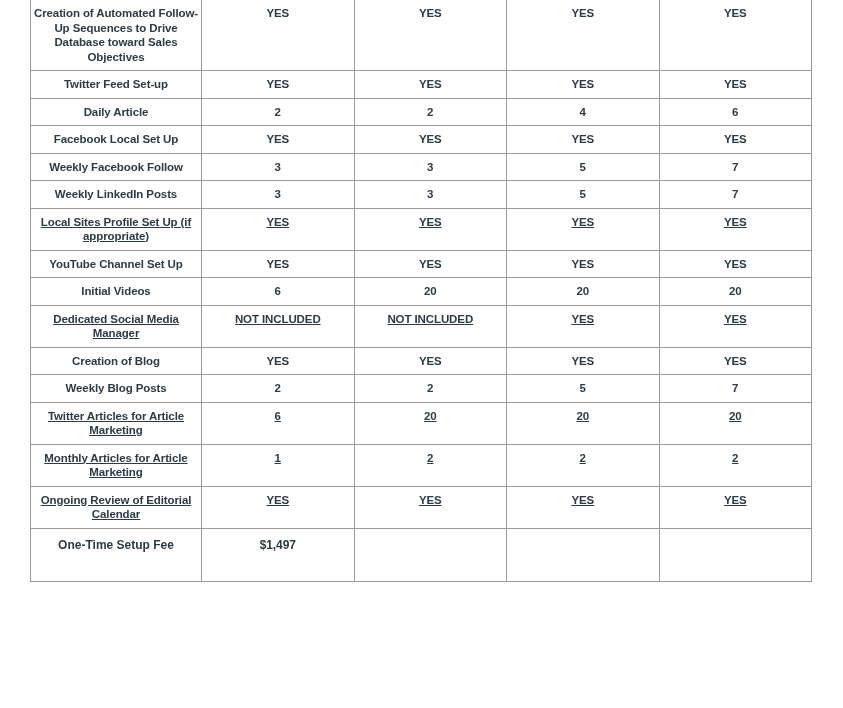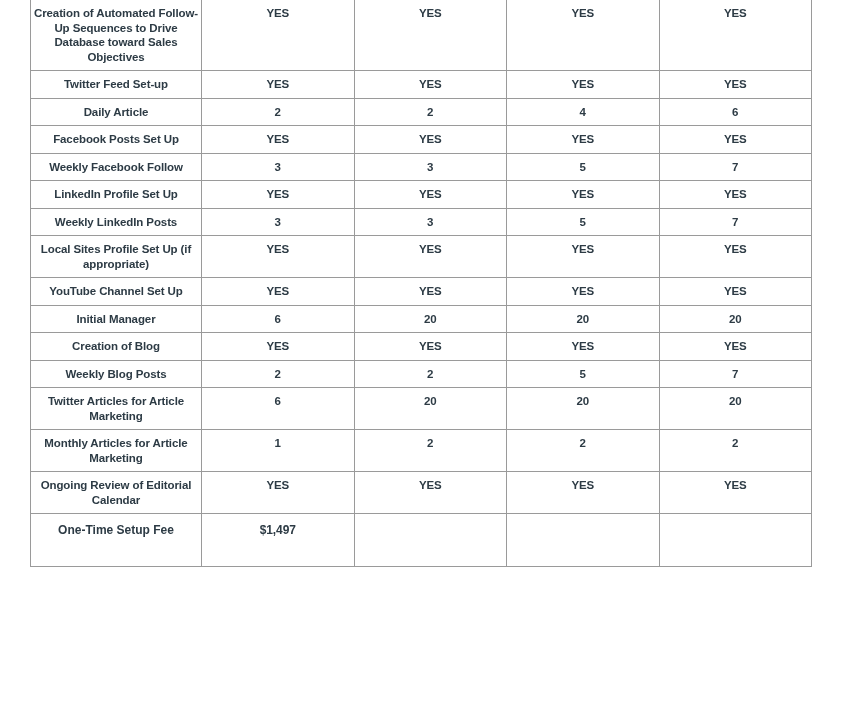--- a/index.html
+++ b/index.html
@@ -49,21 +49,21 @@
     line-height: 14.5px;
   }
 
   td.val {
     text-align: center;
     line-height: 14.5px;
   }
 
   
   tr.r1 td { height: 13px; }
-  tr.r2 td { height: 28px; }
+  tr.r2 td { height: 28px; text-decoration: underline; }
   tr.r4 td { height: 57px; }
 
   
   tr.price td {
     height: 37px;
     padding-top: 9px;
     font-size: 12px;
   }
   tr.price td.feature { font-size: 12px; letter-spacing: 0px; }
 
@@ -100,41 +100,34 @@
           <td class="val">YES</td>
         </tr>
         <tr class="r1">
           <td class="feature">Daily Article</td>
           <td class="val">2</td>
           <td class="val">2</td>
           <td class="val">4</td>
           <td class="val">6</td>
         </tr>
         <tr class="r1">
-          <td class="feature">Facebook Posts Set Up</td>
+          <td class="feature">Facebook Local Set Up</td>
           <td class="val">YES</td>
           <td class="val">YES</td>
           <td class="val">YES</td>
           <td class="val">YES</td>
         </tr>
         <tr class="r1">
           <td class="feature">Weekly Facebook Follow</td>
           <td class="val">3</td>
           <td class="val">3</td>
           <td class="val">5</td>
           <td class="val">7</td>
         </tr>
         <tr class="r1">
-          <td class="feature">LinkedIn Profile Set Up</td>
-          <td class="val">YES</td>
-          <td class="val">YES</td>
-          <td class="val">YES</td>
-          <td class="val">YES</td>
-        </tr>
-        <tr class="r1">
           <td class="feature">Weekly LinkedIn Posts</td>
           <td class="val">3</td>
           <td class="val">3</td>
           <td class="val">5</td>
           <td class="val">7</td>
         </tr>
         <tr class="r2">
           <td class="feature">Local Sites Profile Set Up (if appropriate)</td>
           <td class="val">YES</td>
           <td class="val">YES</td>
@@ -142,25 +135,32 @@
           <td class="val">YES</td>
         </tr>
         <tr class="r1">
           <td class="feature">YouTube Channel Set Up</td>
           <td class="val">YES</td>
           <td class="val">YES</td>
           <td class="val">YES</td>
           <td class="val">YES</td>
         </tr>
         <tr class="r1">
-          <td class="feature">Initial Manager</td>
+          <td class="feature">Initial Videos</td>
           <td class="val">6</td>
           <td class="val">20</td>
           <td class="val">20</td>
           <td class="val">20</td>
+        </tr>
+        <tr class="r2">
+          <td class="feature">Dedicated Social Media Manager</td>
+          <td class="val">NOT INCLUDED</td>
+          <td class="val">NOT INCLUDED</td>
+          <td class="val">YES</td>
+          <td class="val">YES</td>
         </tr>
         <tr class="r1">
           <td class="feature">Creation of Blog</td>
           <td class="val">YES</td>
           <td class="val">YES</td>
           <td class="val">YES</td>
           <td class="val">YES</td>
         </tr>
         <tr class="r1">
           <td class="feature">Weekly Blog Posts</td>

